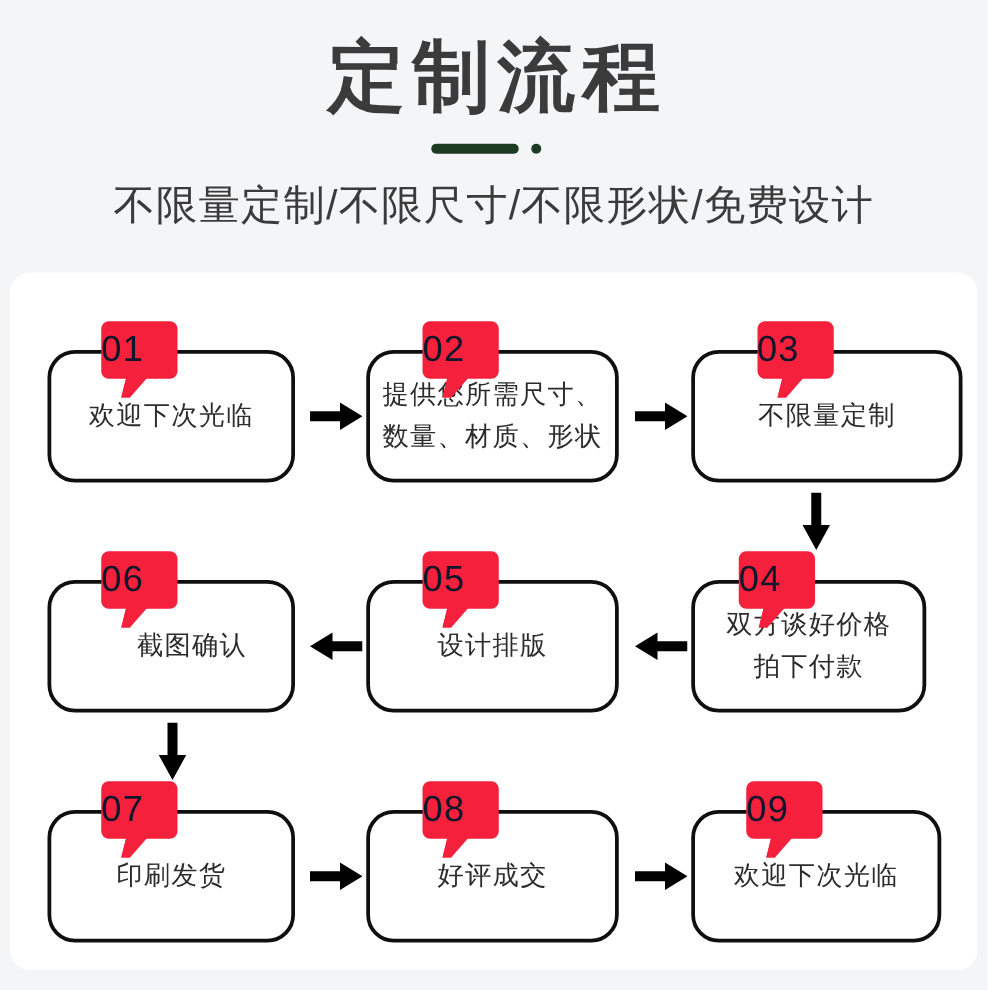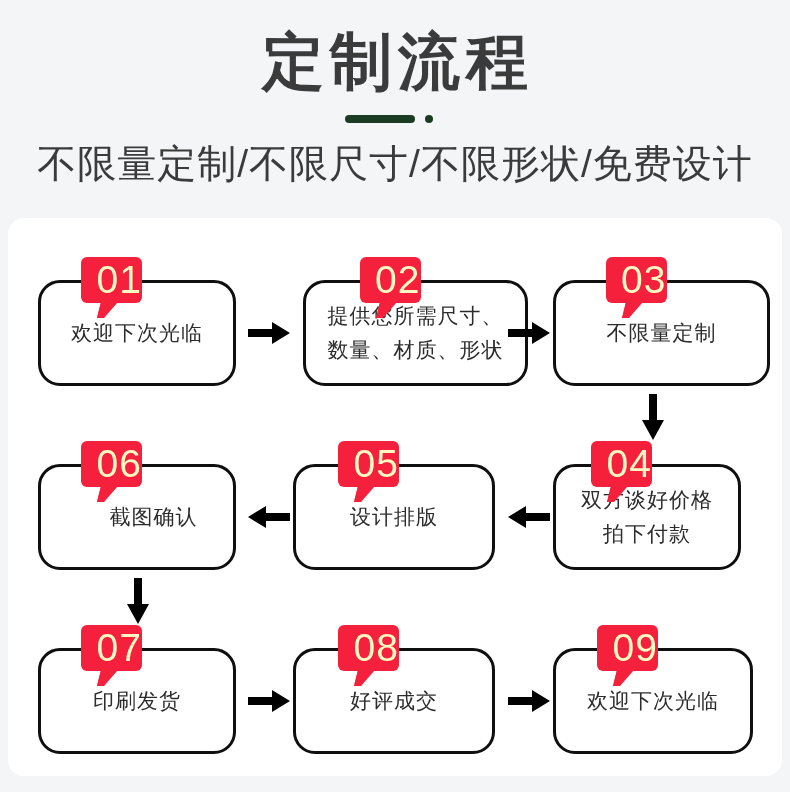--- a/index.html
+++ b/index.html
@@ -54,21 +54,21 @@
     height: 8px;
     border-radius: 50%;
     background: #1c3b23;
   }
   .page-subtitle {
     position: absolute;
     left: 0;
     top: 140px;
     width: 790px;
     text-align: center;
-    font-size: 39px;
+    font-size: 33px;
     line-height: 48px;
     color: #3b3b3b;
     letter-spacing: 1px;
   }
 
   
   .flow-card {
     position: absolute;
     left: 8px;
     top: 218px;
@@ -99,24 +99,24 @@
   }
   .badge {
     position: absolute;
     top: -26px;
     left: 50%;
     margin-left: -56px;
     width: 61px;
     height: 46px;
     border-radius: 6px;
     background: #f5203c;
-    color: #fef9c3;
-    font-size: 39px;
+    color: #0f172a;
+    font-size: 29px;
     line-height: 46px;
-    text-align: right;
+    text-align: left;
     font-weight: normal;
     letter-spacing: 1px;
   }
   .badge::after {
     content: "";
     position: absolute;
     left: 18px;
     top: 45px;
     width: 0;
     height: 0;
@@ -160,21 +160,21 @@
     <div class="badge">01</div>
     <div class="step-label">欢迎下次光临</div>
   </div>
 
   <div class="arrow arrow-h" style="left:240px; top:102px;">
     <svg width="42" height="26" viewBox="0 0 42 26" aria-hidden="true">
       <path d="M0 9 H24 V2 L42 13 L24 24 V17 H0 Z" fill="#000000"></path>
     </svg>
   </div>
 
-  <div class="step" style="left:295px; top:62px; width:225px; height:106px;">
+  <div class="step" style="left:285px; top:62px; width:202px; height:106px;">
     <div class="badge">02</div>
     <div class="step-label">提供您所需尺寸、</div>
     <div class="step-label">数量、材质、形状</div>
   </div>
 
   <div class="arrow arrow-h" style="left:500px; top:102px;">
     <svg width="42" height="26" viewBox="0 0 42 26" aria-hidden="true">
       <path d="M0 9 H24 V2 L42 13 L24 24 V17 H0 Z" fill="#000000"></path>
     </svg>
   </div>

